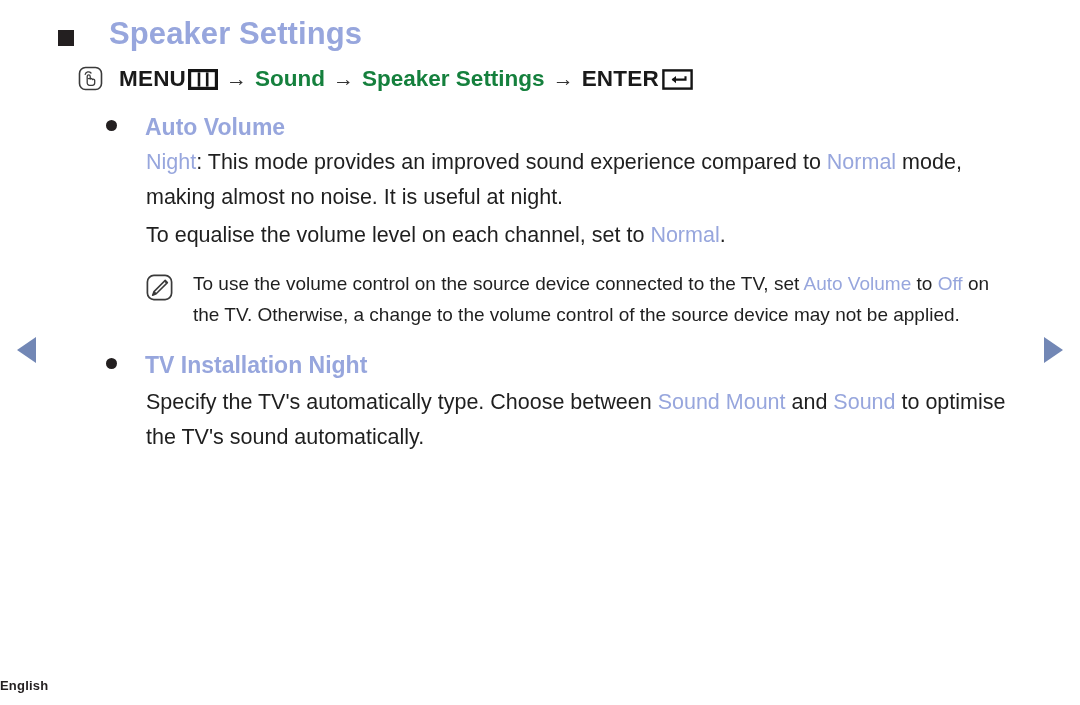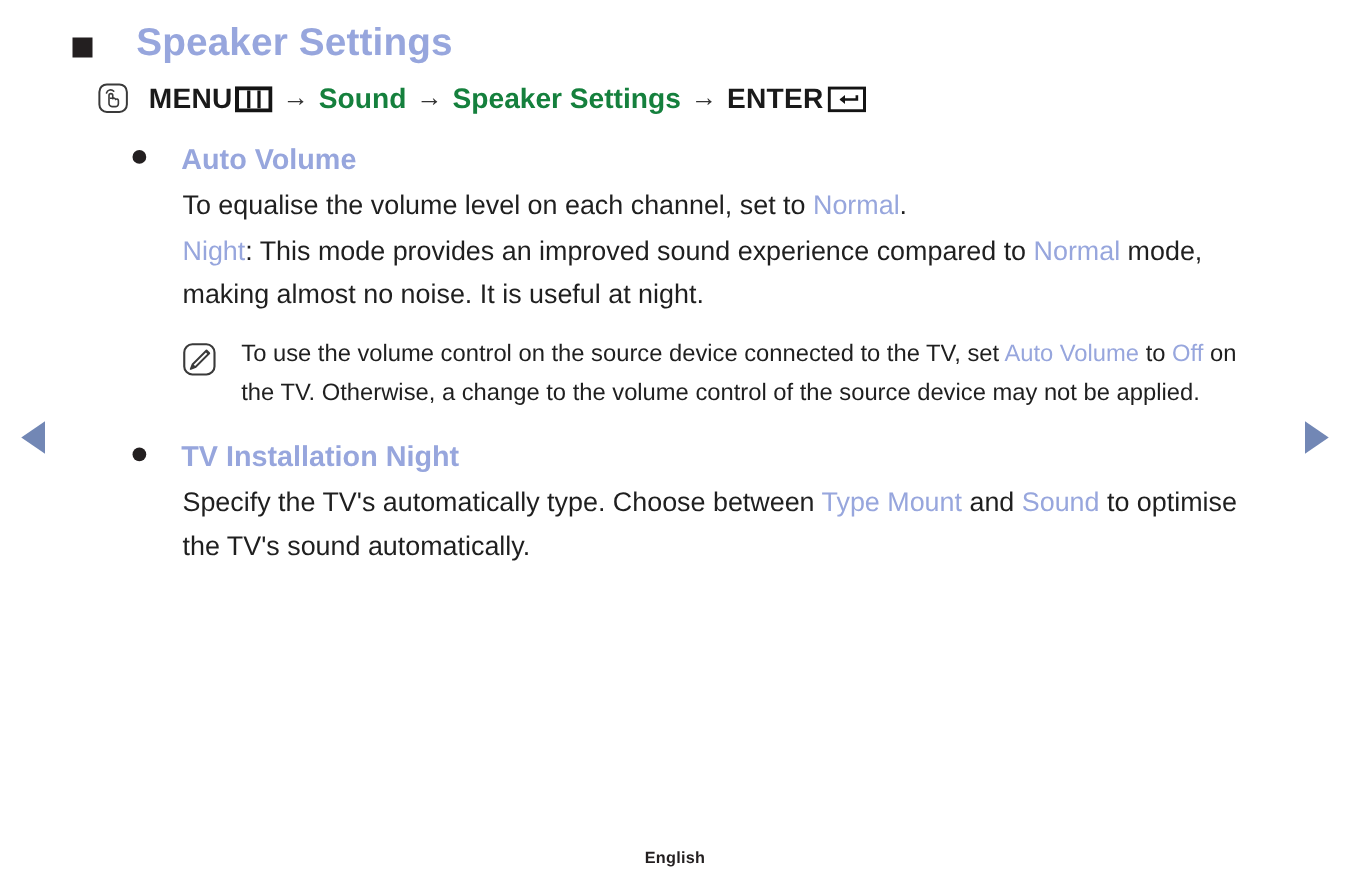--- a/index.html
+++ b/index.html
@@ -175,21 +175,21 @@
     color: #1f1f1f;
     max-width: 820px;
   }
 
   
   .footer {
     position: absolute;
     left: 0;
     right: 0;
     top: 678px;
-    text-align: center;
+    text-align: left;
     font-size: 13px;
     font-weight: bold;
     color: #231f20;
     letter-spacing: 0.2px;
   }
 </style>
 </head>
 <body>
 
 <div class="page">
@@ -244,36 +244,36 @@
           <path d="M14.0 7.0 L9.6 10.6 L14.0 14.2 Z" fill="#141414"></path>
         </svg>
       </span>
     </div>
 
     <div id="sections-root">
         <div class="bullet-head">
           <span class="dot"></span>
           <span class="bullet-label">Auto Volume</span>
         </div>
+        <div class="para tight"><span class="hl">Night</span><span>: This mode provides an improved sound experience compared to </span><span class="hl">Normal</span><span> mode, making almost no noise. It is useful at night.</span></div>
         <div class="para"><span>To equalise the volume level on each channel, set to </span><span class="hl">Normal</span><span>.</span></div>
-        <div class="para tight"><span class="hl">Night</span><span>: This mode provides an improved sound experience compared to </span><span class="hl">Normal</span><span> mode, making almost no noise. It is useful at night.</span></div>
         <div class="note">
           <span class="icon-note"><svg viewBox="0 0 27 27" width="27" height="27" aria-hidden="true">
               <rect x="1.4" y="1.4" width="24.2" height="24.2" rx="6.5" ry="6.5" fill="none" stroke="#3a3a3a" stroke-width="1.7"></rect>
               <path d="M19.2 6.4 L8.0 17.6 L6.6 21.2 L10.2 19.8 L21.4 8.6 Z" fill="none" stroke="#3a3a3a" stroke-width="1.5" stroke-linejoin="round"></path>
               <path d="M8.0 17.6 L10.2 19.8" stroke="#3a3a3a" stroke-width="1.3"></path>
               <path d="M18.6 7.0 L20.8 9.2" stroke="#3a3a3a" stroke-width="1.3"></path>
               <path d="M6.6 21.2 L10.2 19.8 L8.0 17.6 Z" fill="#3a3a3a"></path>
             </svg></span>
           <div class="note-text"><span>To use the volume control on the source device connected to the TV, set </span><span class="hl">Auto Volume</span><span> to </span><span class="hl">Off</span><span> on the TV. Otherwise, a change to the volume control of the source device may not be applied.</span></div>
         </div>
         <div class="bullet-head">
           <span class="dot"></span>
           <span class="bullet-label">TV Installation Night</span>
         </div>
-        <div class="para"><span>Specify the TV's automatically type. Choose between </span><span class="hl">Type Mount</span><span> and </span><span class="hl">Sound</span><span> to optimise the TV's sound automatically.</span></div>
+        <div class="para"><span>Specify the TV's automatically type. Choose between </span><span class="hl">Sound Mount</span><span> and </span><span class="hl">Sound</span><span> to optimise the TV's sound automatically.</span></div>
       </div>
 
   </div>
 
   <div class="footer">English</div>
 
 </div>
 
 </body></html>

